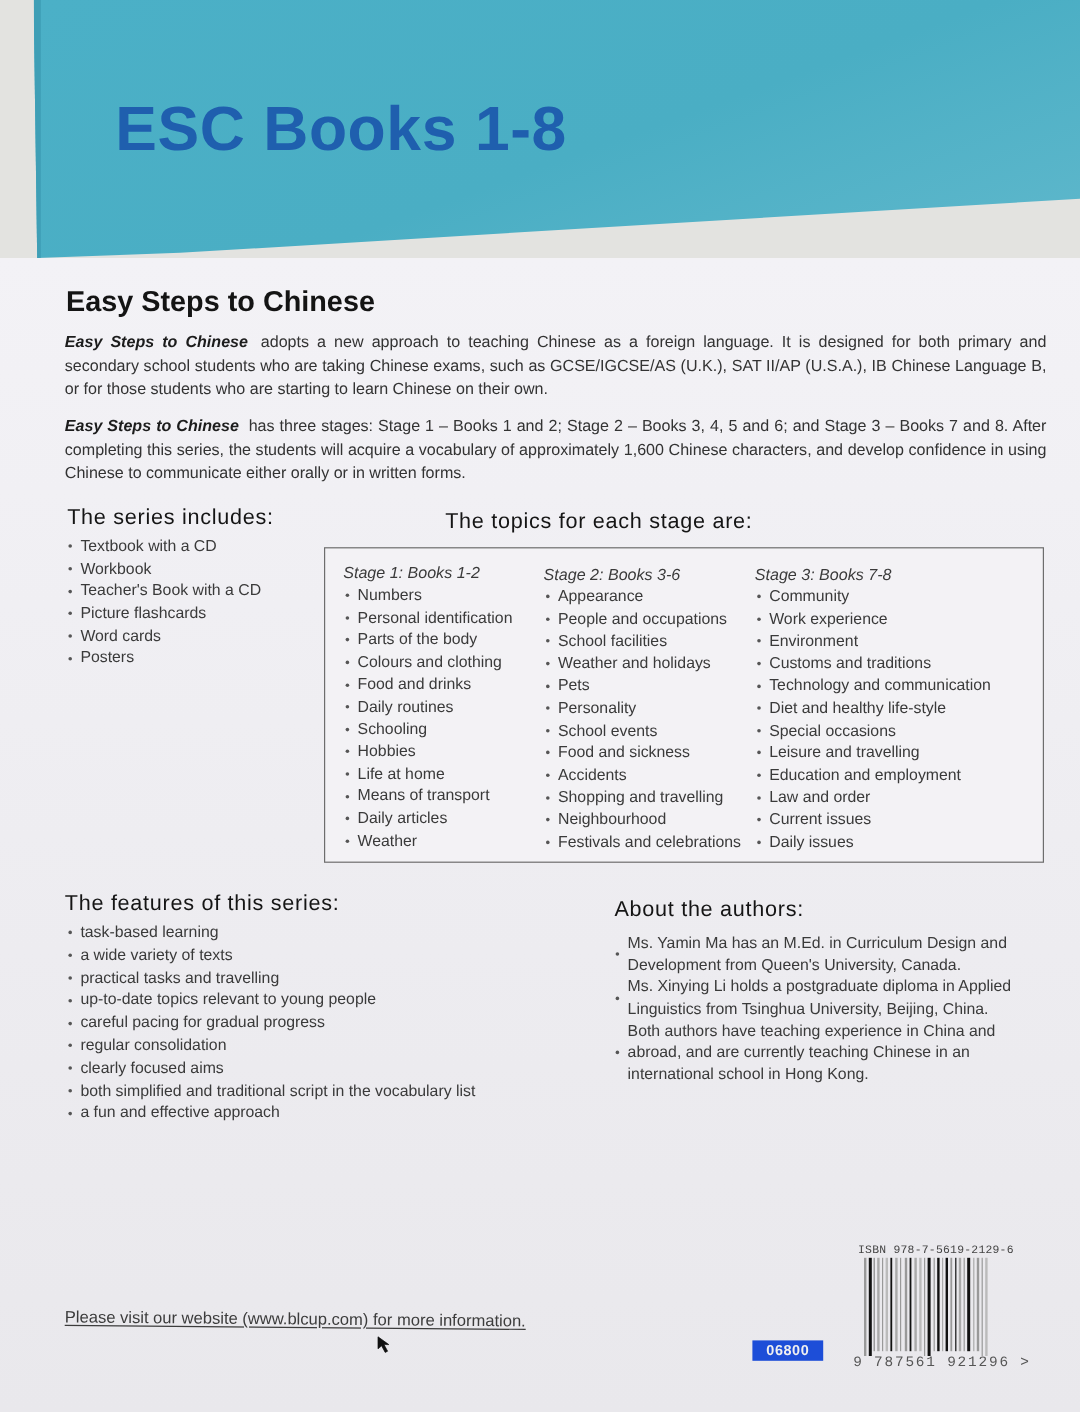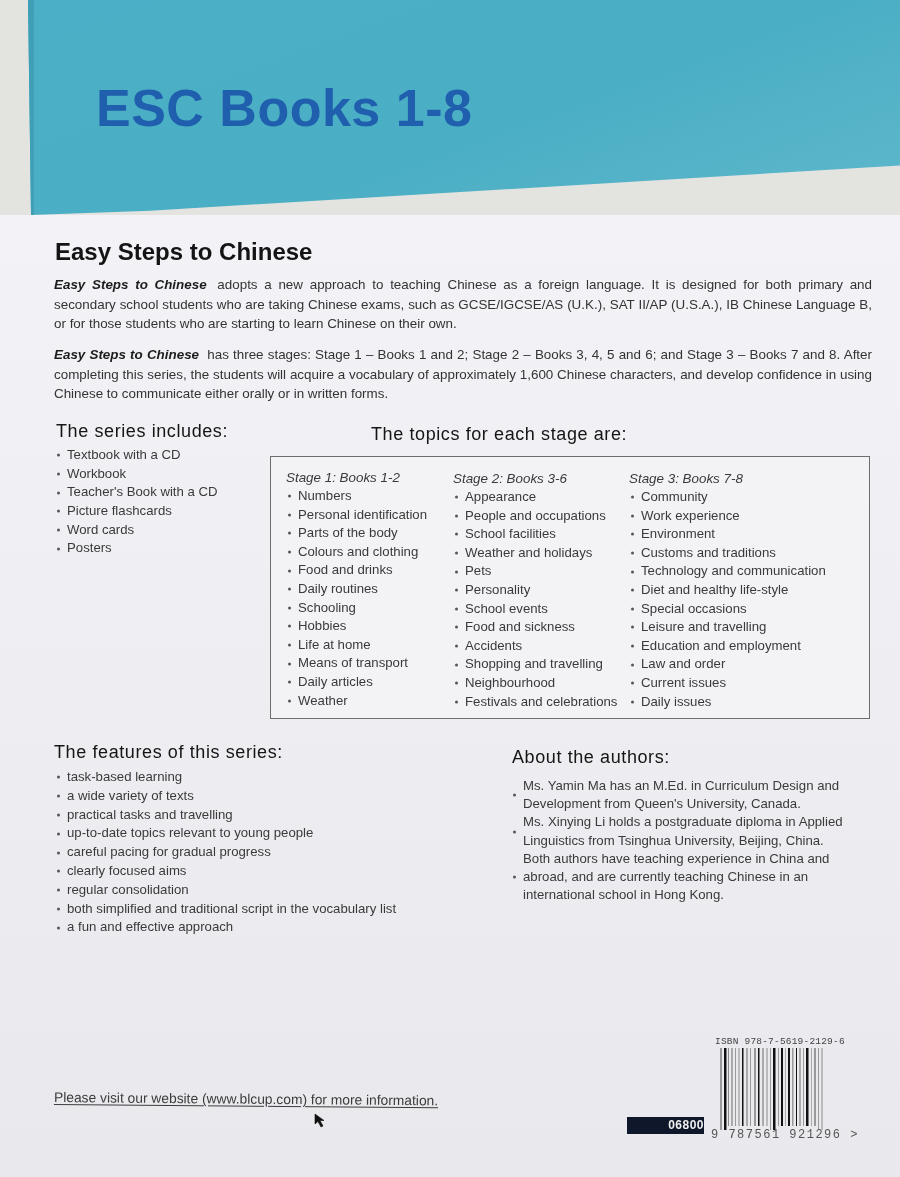--- a/index.html
+++ b/index.html
@@ -59,23 +59,23 @@
   .features li { height: 18.8px; line-height: 18.8px; }
   .authors li { font-size: 13.8px; line-height: 18.2px; padding-left: 12px; color: #353535; margin-bottom: 0; }
   .authors li::before { top: 9px; transform: none; }
   .website {
     left: 54px; top: 1090px; font-size: 13.8px; color: #3c3c3c;
     text-decoration: underline; text-underline-offset: 2px;
     transform: rotate(0.5deg); transform-origin: left;
   }
   .cursor { left: 314px; top: 1113px; width: 14px; height: 16px; }
   .price-tag {
-    left: 627px; top: 1117px; width: 77px; height: 17px;
-    background: #0f172a; color: #f0f0f0; font-size: 12px; font-weight: bold;
-    text-align: right; line-height: 17px; letter-spacing: 0.5px;
+    left: 627px; top: 1117px; width: 59px; height: 17px;
+    background: #1d4ed8; color: #f0f0f0; font-size: 12px; font-weight: bold;
+    text-align: center; line-height: 17px; letter-spacing: 0.5px;
   }
   .isbn-text {
     left: 715px; top: 1036px; font-family: "Liberation Mono", monospace;
     font-size: 9.5px; color: #444; letter-spacing: 0.2px;
   }
   .barcode { left: 720px; top: 1048px; width: 112px; height: 82px; }
   .barcode-num {
     left: 711px; top: 1128px; font-family: "Liberation Mono", monospace;
     font-size: 12px; color: #555; letter-spacing: 1.5px;
   }
@@ -168,22 +168,22 @@
   </div>
 </div>
 
 <h2 class="abs h-sec" style="left:54px; top:742px;">The features of this series:</h2>
 <ul class="abs blist features" style="left:55px; top:768px;">
   <li>task-based learning</li>
   <li>a wide variety of texts</li>
   <li>practical tasks and travelling</li>
   <li>up-to-date topics relevant to young people</li>
   <li>careful pacing for gradual progress</li>
+  <li>regular consolidation</li>
   <li>clearly focused aims</li>
-  <li>regular consolidation</li>
   <li>both simplified and traditional script in the vocabulary list</li>
   <li>a fun and effective approach</li>
 </ul>
 
 <h2 class="abs h-sec" style="left:512px; top:747px;">About the authors:</h2>
 <ul class="abs blist authors" style="left:511px; top:777px; width:350px;">
   <li>Ms. Yamin Ma has an M.Ed. in Curriculum Design and Development from Queen's University, Canada.</li>
   <li>Ms. Xinying Li holds a postgraduate diploma in Applied Linguistics from Tsinghua University, Beijing, China.</li>
   <li>Both authors have teaching experience in China and abroad, and are currently teaching Chinese in an international school in Hong Kong.</li>
 </ul>

